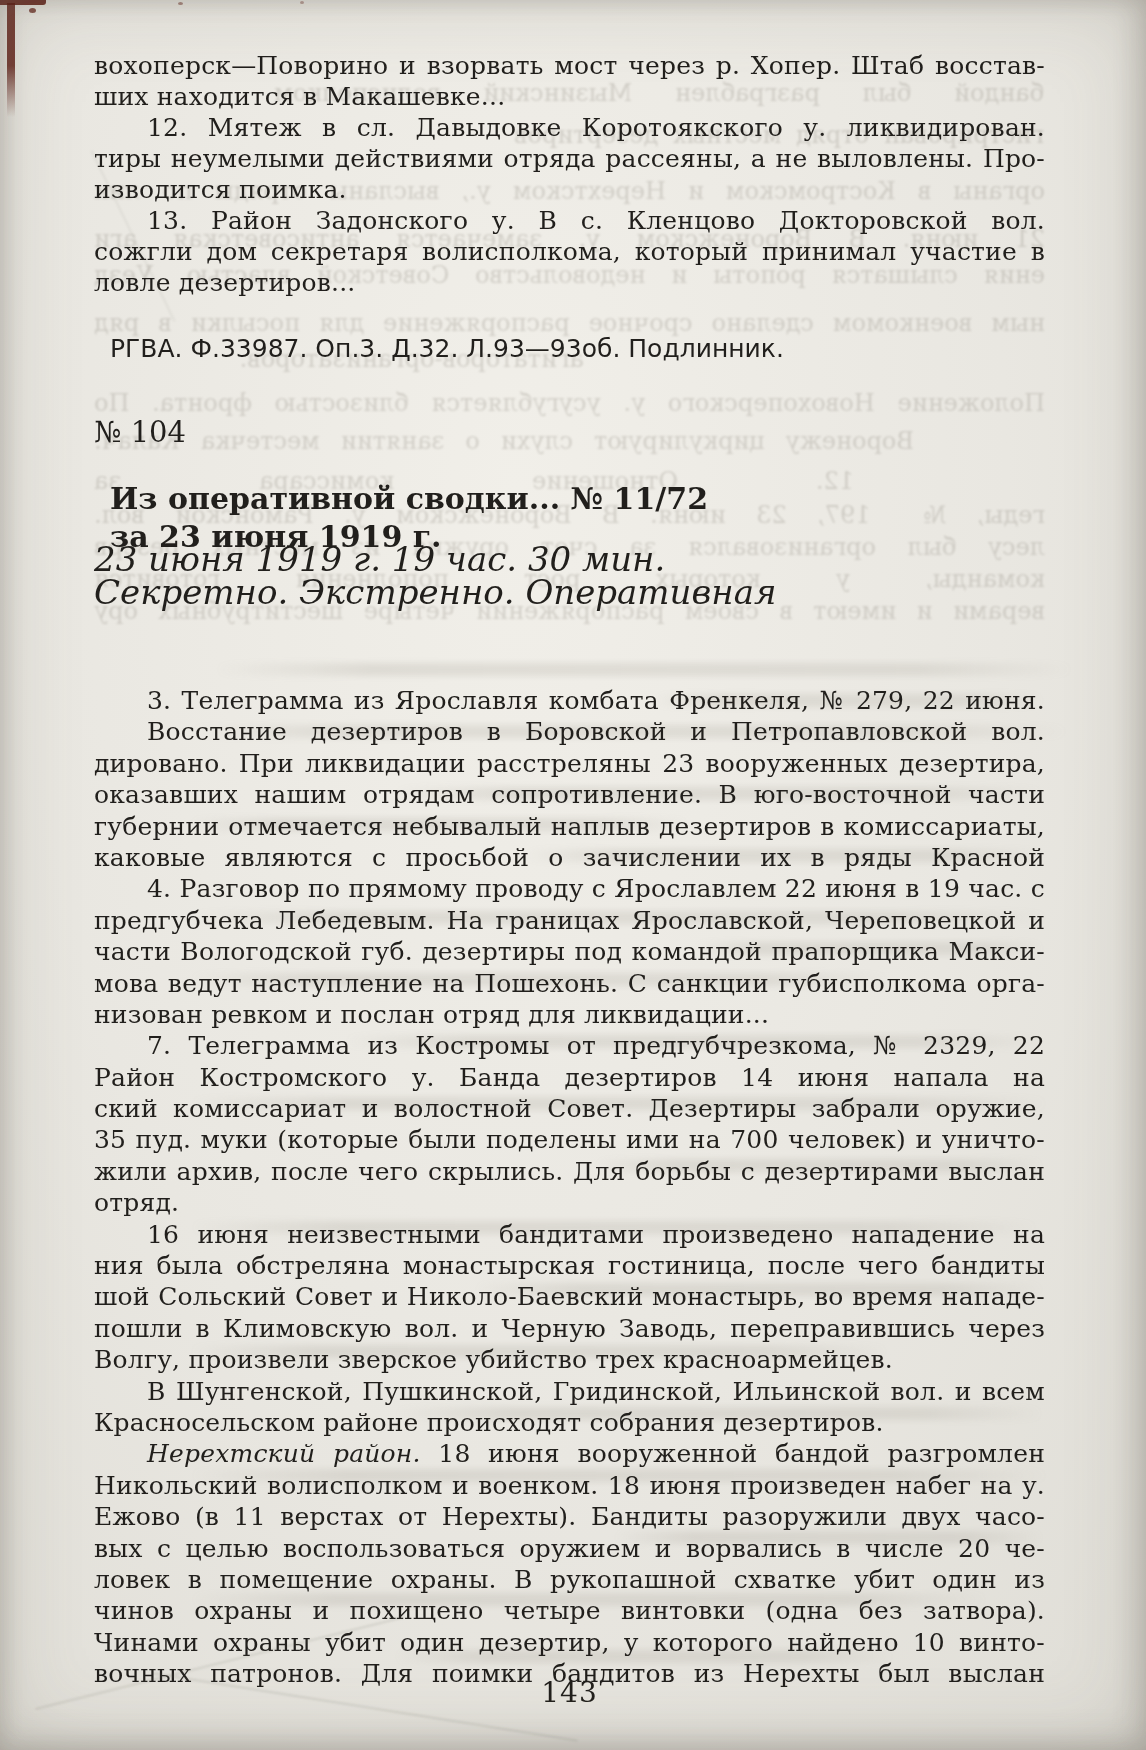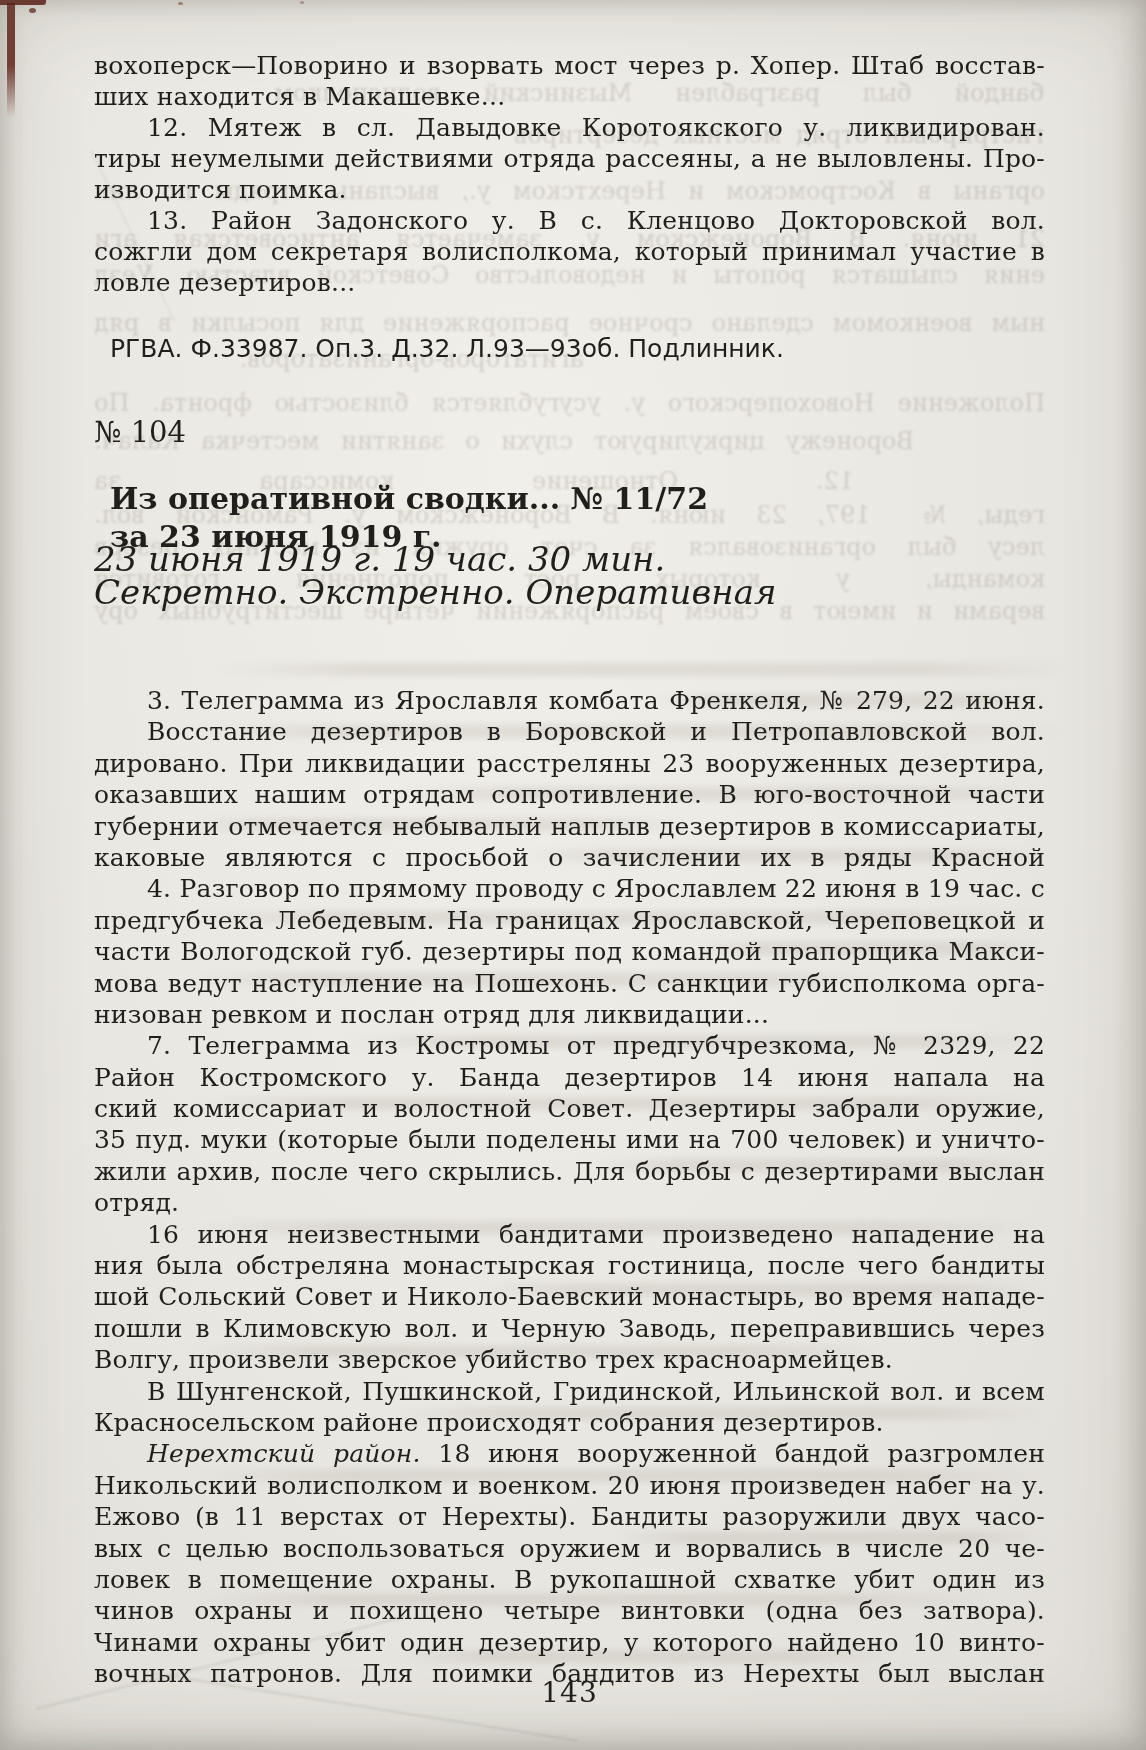--- a/index.html
+++ b/index.html
@@ -151,21 +151,21 @@
           <div class="tl j">жили архив, после чего скрылись. Для борьбы с дезертирами выслан</div>
           <div class="tl">отряд.</div>
           <div class="tl j in">16 июня неизвестными бандитами произведено нападение на Боль-</div>
           <div class="tl j">ния была обстреляна монастырская гостиница, после чего бандиты</div>
           <div class="tl j">шой Сольский Совет и Николо-Баевский монастырь, во время нападе-</div>
           <div class="tl j">пошли в Климовскую вол. и Черную Заводь, переправившись через</div>
           <div class="tl">Волгу, произвели зверское убийство трех красноармейцев.</div>
           <div class="tl j in">В Шунгенской, Пушкинской, Гридинской, Ильинской вол. и всем</div>
           <div class="tl">Красносельском районе происходят собрания дезертиров.</div>
           <div class="tl j in"><i>Нерехтский район.</i> 18 июня вооруженной бандой разгромлен</div>
-          <div class="tl j">Никольский волисполком и военком. 20 июня произведен набег на у.</div>
+          <div class="tl j">Никольский волисполком и военком. 18 июня произведен набег на у.</div>
           <div class="tl j">Ежово (в 11 верстах от Нерехты). Бандиты разоружили двух часо-</div>
           <div class="tl j">вых с целью воспользоваться оружием и ворвались в числе 20 че-</div>
           <div class="tl j">ловек в помещение охраны. В рукопашной схватке убит один из</div>
           <div class="tl j">чинов охраны и похищено четыре винтовки (одна без затвора).</div>
           <div class="tl j">Чинами охраны убит один дезертир, у которого найдено 10 винто-</div>
           <div class="tl j">вочных патронов. Для поимки бандитов из Нерехты был выслан</div>
         </div>
     </section>
 
     <div class="pageno">143</div>

